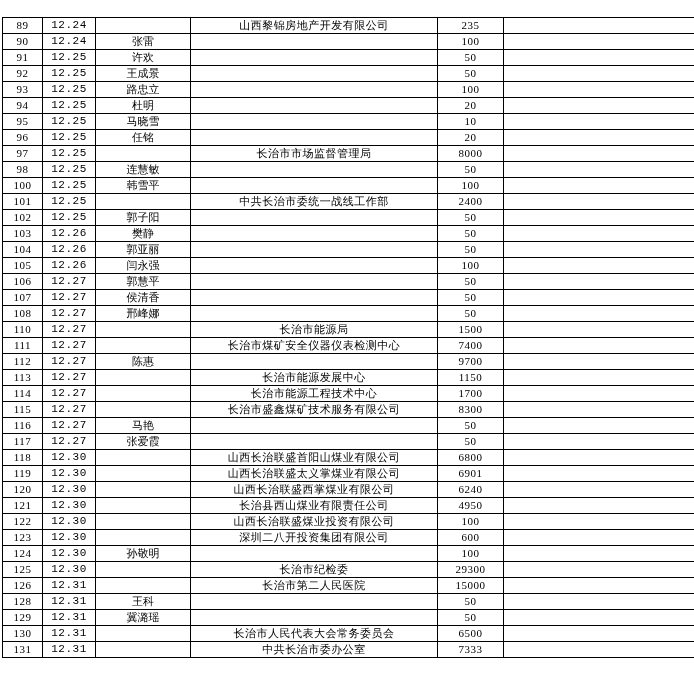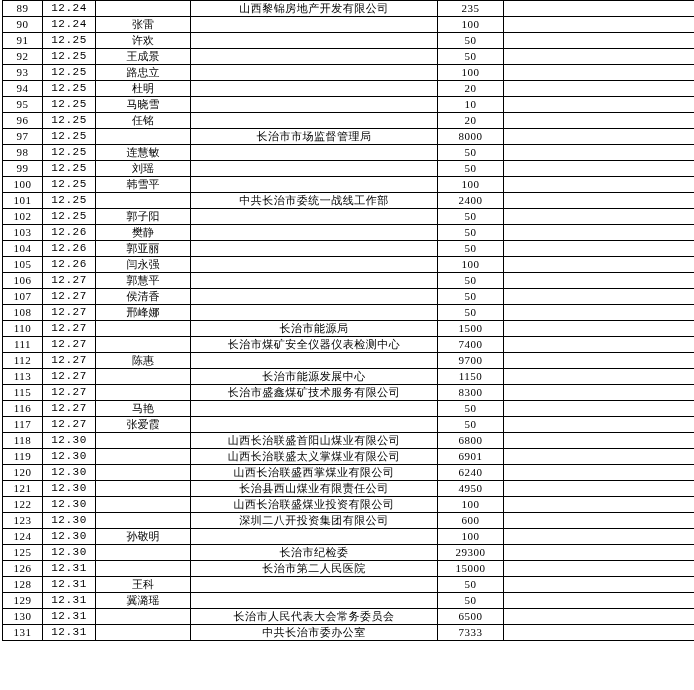--- a/index.html
+++ b/index.html
@@ -13,21 +13,21 @@
   .sheet {
     width: 694px;
     height: 690px;
     background: #ffffff;
     position: relative;
   }
   table.ledger {
     border-collapse: collapse;
     table-layout: fixed;
     margin-left: 2px;
-    margin-top: 0;
+    margin-top: 17px;
     width: 692px;
     font-family: "Liberation Serif", "DejaVu Serif", serif;
     color: #000000;
   }
   table.ledger td {
     border: 1px solid #000000;
     height: 15px;
     padding: 0 2px;
     font-size: 11px;
     line-height: 15px;
@@ -131,28 +131,20 @@
         </tr>
         <tr>
           <td class="col-no">98</td>
           <td class="col-date">12.25</td>
           <td class="col-name">连慧敏</td>
           <td class="col-org"></td>
           <td class="col-amount">50</td>
           <td class="col-empty"></td>
         </tr>
         <tr>
-          <td class="col-no">99</td>
-          <td class="col-date">12.25</td>
-          <td class="col-name">刘瑶</td>
-          <td class="col-org"></td>
-          <td class="col-amount">50</td>
-          <td class="col-empty"></td>
-        </tr>
-        <tr>
           <td class="col-no">100</td>
           <td class="col-date">12.25</td>
           <td class="col-name">韩雪平</td>
           <td class="col-org"></td>
           <td class="col-amount">100</td>
           <td class="col-empty"></td>
         </tr>
         <tr>
           <td class="col-no">101</td>
           <td class="col-date">12.25</td>
@@ -240,20 +232,28 @@
           <td class="col-org"></td>
           <td class="col-amount">9700</td>
           <td class="col-empty"></td>
         </tr>
         <tr>
           <td class="col-no">113</td>
           <td class="col-date">12.27</td>
           <td class="col-name"></td>
           <td class="col-org">长治市能源发展中心</td>
           <td class="col-amount">1150</td>
+          <td class="col-empty"></td>
+        </tr>
+        <tr>
+          <td class="col-no">114</td>
+          <td class="col-date">12.27</td>
+          <td class="col-name"></td>
+          <td class="col-org">长治市能源工程技术中心</td>
+          <td class="col-amount">1700</td>
           <td class="col-empty"></td>
         </tr>
         <tr>
           <td class="col-no">115</td>
           <td class="col-date">12.27</td>
           <td class="col-name"></td>
           <td class="col-org">长治市盛鑫煤矿技术服务有限公司</td>
           <td class="col-amount">8300</td>
           <td class="col-empty"></td>
         </tr>

